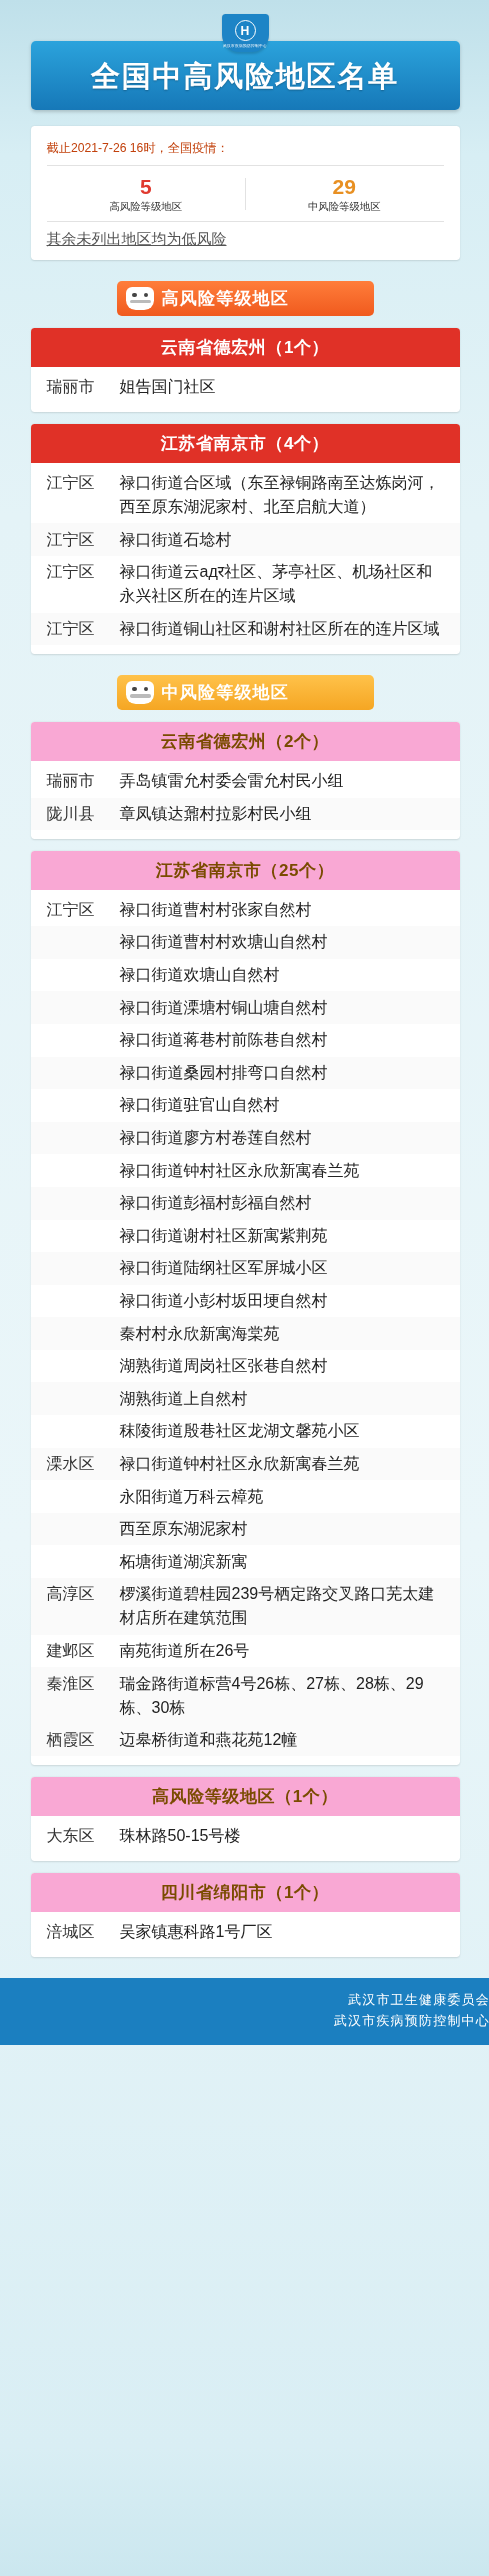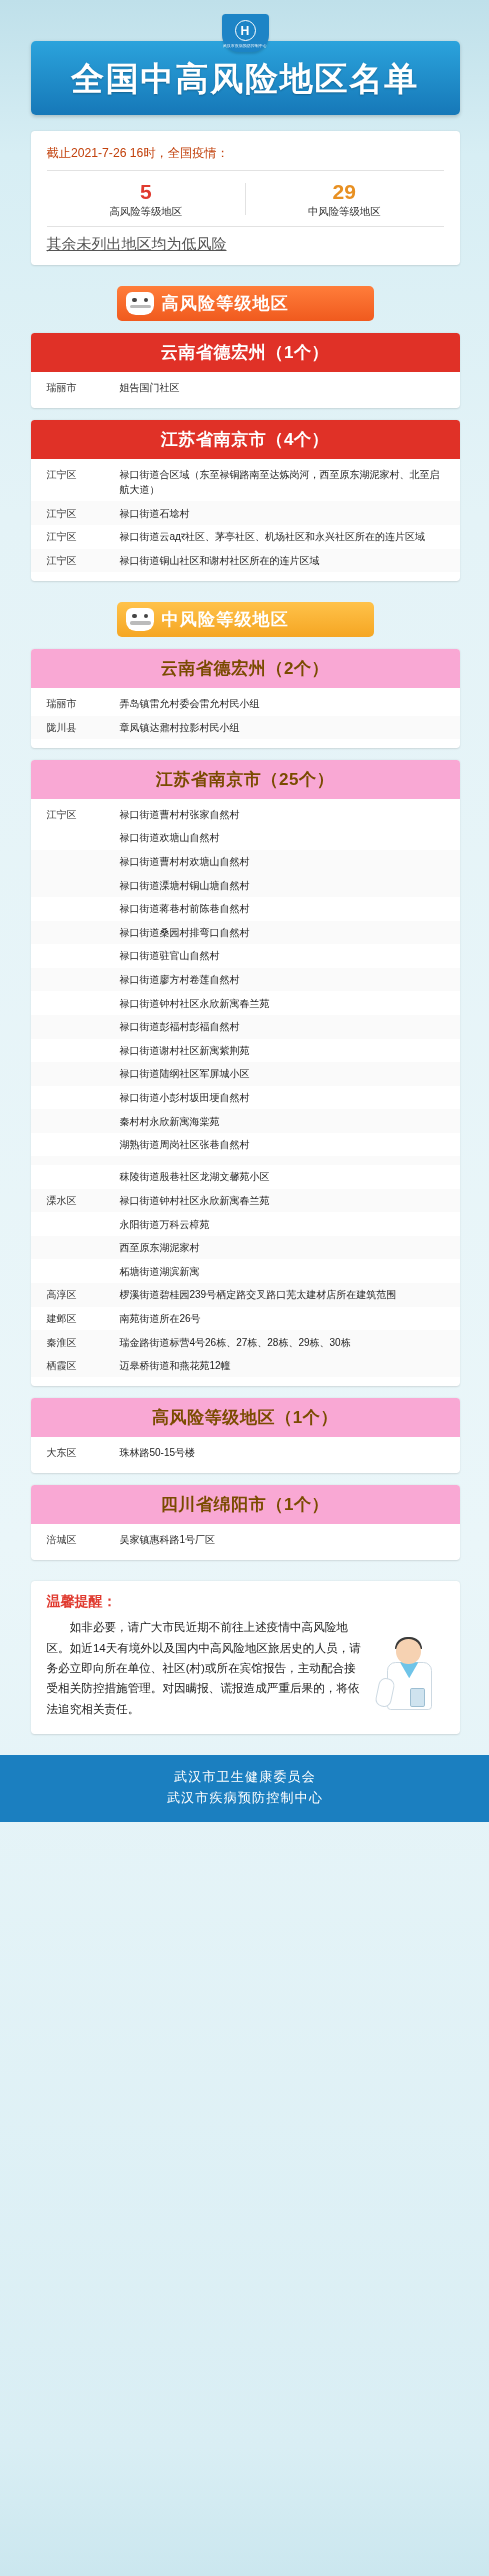--- a/index.html
+++ b/index.html
@@ -45,21 +45,21 @@
     width: 429px;
     margin: -11px auto 0;
     background: linear-gradient(180deg,#2ba3dc,#1678b8);
     border-radius: 4.9px;
     padding: 16px 6.1px 13.5px;
     position: relative;
     box-shadow: 0 1.8px 3.7px rgba(0,0,0,.18);
   }
   .title-bar .main-title {
     color: #fff;
-    font-size: 33px;
+    font-size: 29px;
     font-weight: bold;
     letter-spacing: 1.8px;
     text-shadow: 0 1.2px 1.8px rgba(0,0,0,.25);
   }
   .title-bar:before, .title-bar:after {
     content: "";
     position: absolute;
     top: 19.6px;
     width: 16px; height: 16px;
     background: #1678b8;
@@ -165,21 +165,21 @@
     font-weight: bold;
     padding: 8px 4.9px;
     letter-spacing: 0.6px;
   }
   .card-head.red { background: #e03127; color: #fff; }
   .card-head.yellow { background: #f9a8d4; color: #7a4b00; }
   .card-body { padding: 3.7px 0 8.6px; }
   .row {
     display: flex;
     padding: 4.3px 16px 4.3px 16px;
-    font-size: 10px;
+    font-size: 16px;
     color: #222;
     line-height: 1.5;
   }
   .row .dist {
     width: 73px;
     flex: none;
     color: #333;
   }
   .row .place { flex: 1; }
   .row.alt { background: #fafafa; }
@@ -249,21 +249,21 @@
     border: 1.2px solid #cdd9e2;
     border-radius: 7.3px;
     transform: rotate(12deg);
   }
 
   
   .footer {
     margin-top: 21px;
     background: #1b7fc0;
     padding: 12.2px 0 13.5px;
-    text-align: center;
+    text-align: right;
     color: #fff;
   }
   .footer div {
     font-size: 13px;
     letter-spacing: 1.2px;
     line-height: 1.6;
   }
 </style>
 </head>
 <body>
@@ -351,30 +351,30 @@
           </div>
         </div>
       </div>
       <div class="card">
         <div class="card-head yellow">江苏省南京市（25个）</div>
         <div class="card-body">
           <div class="row">
             <div class="dist">江宁区</div>
             <div class="place">禄口街道曹村村张家自然村</div>
           </div>
+          <div class="row alt">
+            <div class="dist"></div>
+            <div class="place">禄口街道曹村村欢塘山自然村</div>
+          </div>
           <div class="row">
             <div class="dist"></div>
             <div class="place">禄口街道欢塘山自然村</div>
           </div>
           <div class="row alt">
             <div class="dist"></div>
-            <div class="place">禄口街道曹村村欢塘山自然村</div>
-          </div>
-          <div class="row alt">
-            <div class="dist"></div>
             <div class="place">禄口街道溧塘村铜山塘自然村</div>
           </div>
           <div class="row">
             <div class="dist"></div>
             <div class="place">禄口街道蒋巷村前陈巷自然村</div>
           </div>
           <div class="row alt">
             <div class="dist"></div>
             <div class="place">禄口街道桑园村排弯口自然村</div>
           </div>
@@ -409,20 +409,21 @@
           <div class="row alt">
             <div class="dist"></div>
             <div class="place">秦村村永欣新寓海棠苑</div>
           </div>
           <div class="row">
             <div class="dist"></div>
             <div class="place">湖熟街道周岗社区张巷自然村</div>
           </div>
           <div class="row alt">
             <div class="dist"></div>
+            <div class="place">湖熟街道上自然村</div>
           </div>
           <div class="row">
             <div class="dist"></div>
             <div class="place">秣陵街道殷巷社区龙湖文馨苑小区</div>
           </div>
           <div class="row alt">
             <div class="dist">溧水区</div>
             <div class="place">禄口街道钟村社区永欣新寓春兰苑</div>
           </div>
           <div class="row">
@@ -468,31 +469,19 @@
         <div class="card-head yellow">四川省绵阳市（1个）</div>
         <div class="card-body">
           <div class="row">
             <div class="dist">涪城区</div>
             <div class="place">吴家镇惠科路1号厂区</div>
           </div>
         </div>
       </div>
     </div>
 
-  <div class="tips">
-    <div class="tips-title">温馨提醒：</div>
-    <div class="tips-body">如非必要，请广大市民近期不前往上述疫情中高风险地区。如近14天有境外以及国内中高风险地区旅居史的人员，请务必立即向所在单位、社区(村)或所在宾馆报告，主动配合接受相关防控措施管理。对因瞒报、谎报造成严重后果的，将依法追究相关责任。</div>
-    <div class="doctor">
-      <div class="doc-body"></div>
-      <div class="doc-arm"></div>
-      <div class="doc-collar"></div>
-      <div class="doc-clip"></div>
-      <div class="doc-hair"></div>
-      <div class="doc-head"></div>
-    </div>
-  </div>
 
   <div class="footer">
     <div>武汉市卫生健康委员会</div>
     <div>武汉市疾病预防控制中心</div>
   </div>
 </div>
 
 
 </body></html>

